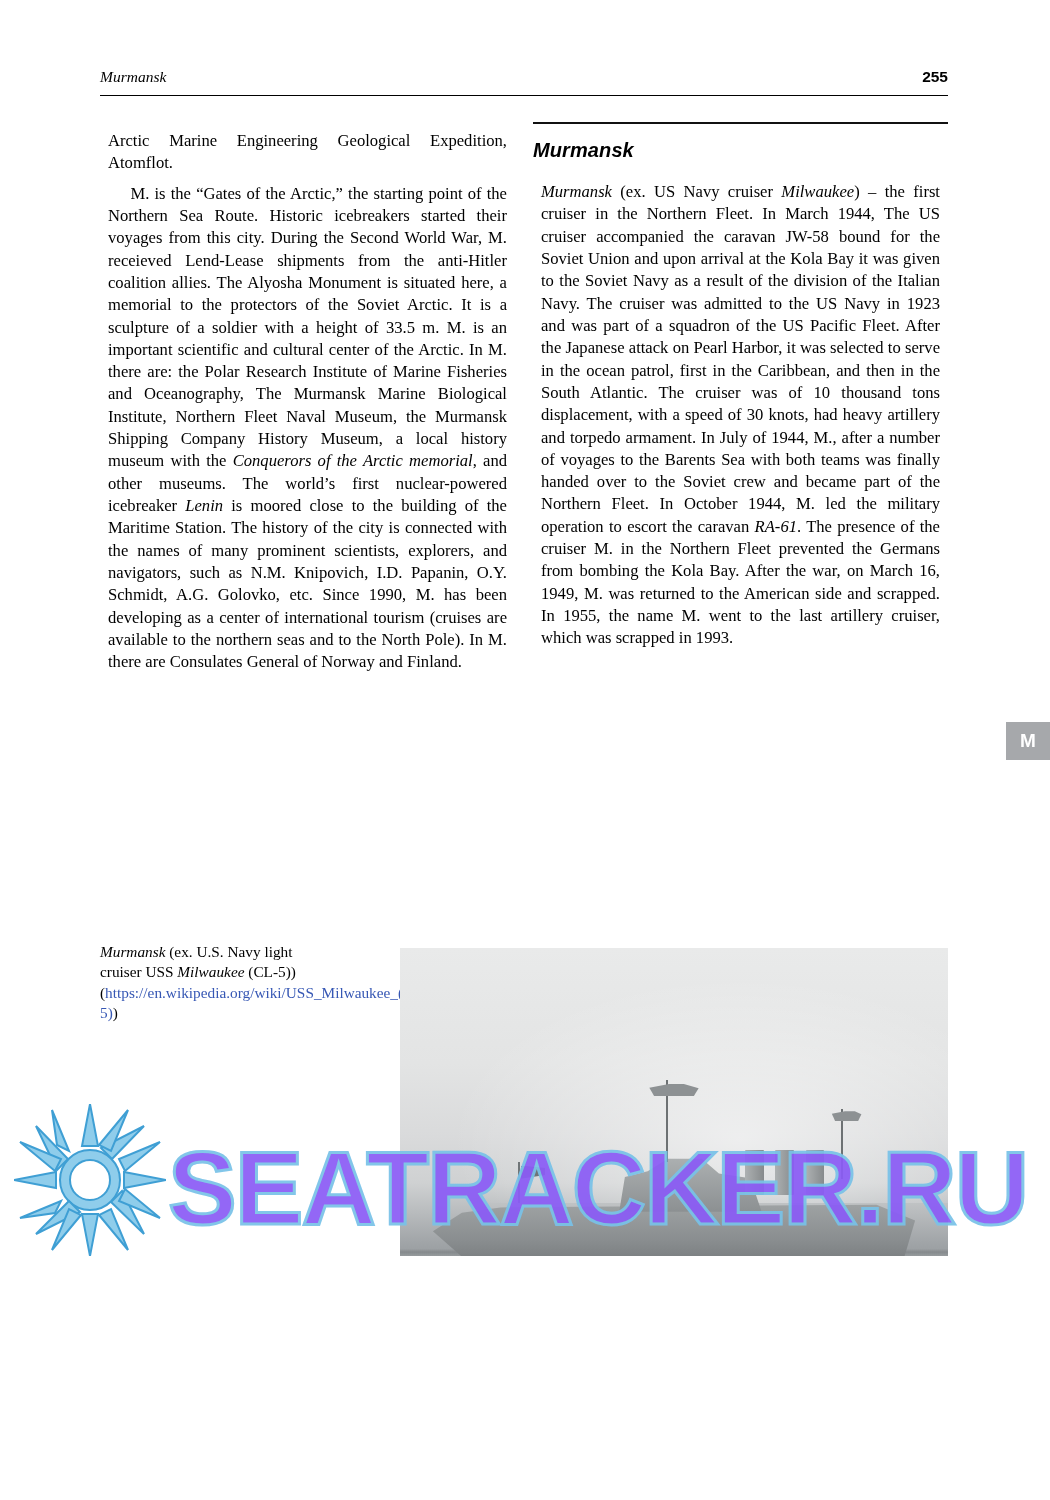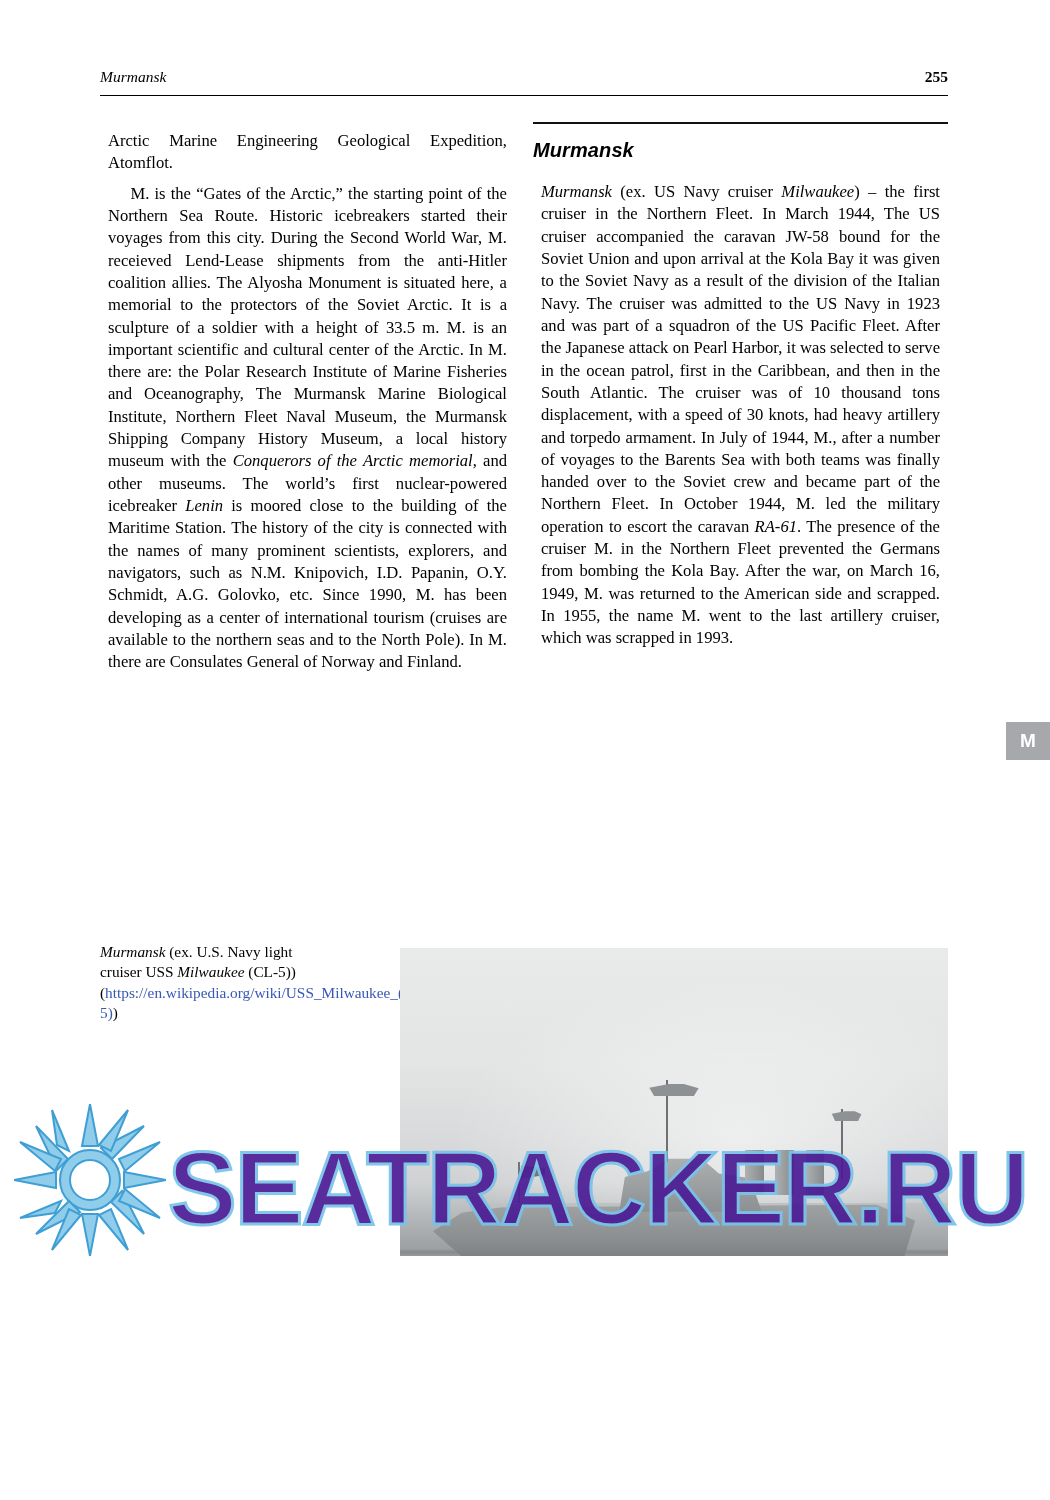--- a/index.html
+++ b/index.html
@@ -27,21 +27,21 @@
     justify-content: space-between;
     align-items: flex-end;
     font-size: 15.5px;
   }
   .header .head-left {
     font-style: italic;
     font-family: "Liberation Serif", serif;
   }
   .header .head-right {
     font-weight: bold;
-    font-family: Liberation Serif, serif;
+    font-family: Liberation Sans, sans-serif;
     font-size: 15.5px;
   }
   .header-rule {
     position: absolute;
     left: 100px;
     top: 95px;
     width: 848px;
     height: 1.4px;
     background: #000000;
   }
@@ -240,21 +240,21 @@
     pointer-events: none;
   }
   .wm-text {
     position: absolute;
     left: 168px;
     bottom: 14px;
     font-family: "Liberation Sans", sans-serif;
     font-weight: bold;
     font-size: 103px;
     letter-spacing: -2px;
-    color: #4c1d95;
+    color: #8b5cf6;
     -webkit-text-stroke: 3px #79c2e8;
     opacity: 0.93;
     white-space: nowrap;
   }
   .wm-sun {
     position: absolute;
     left: 14px;
     bottom: 6px;
     width: 152px;
     height: 152px;

